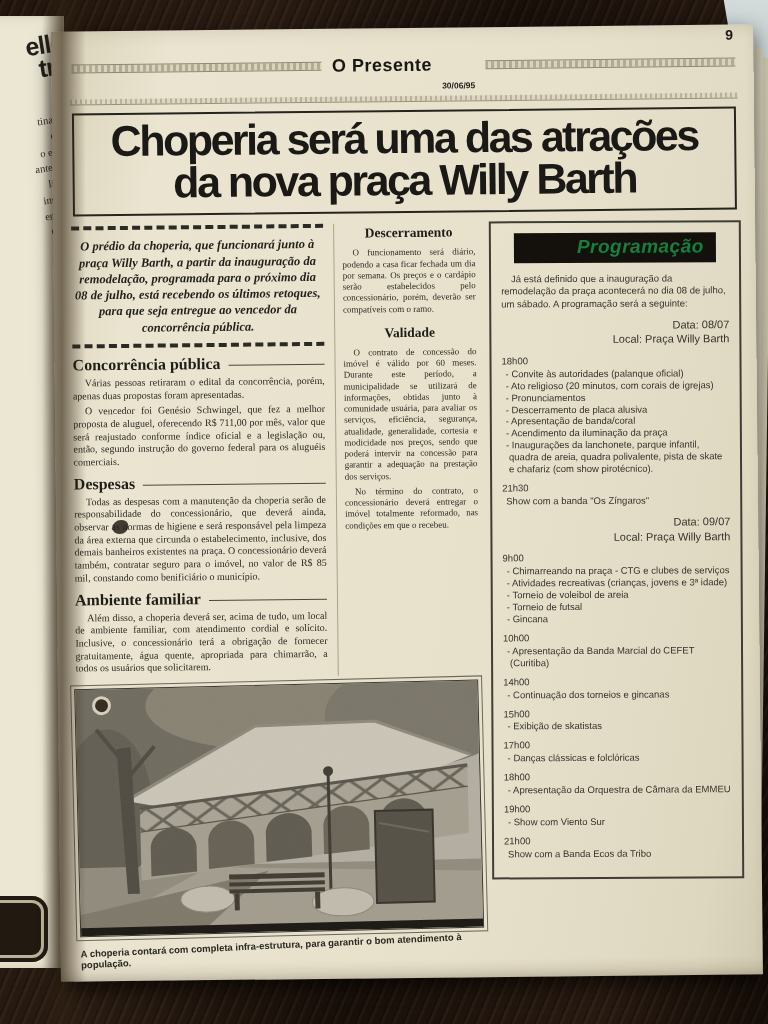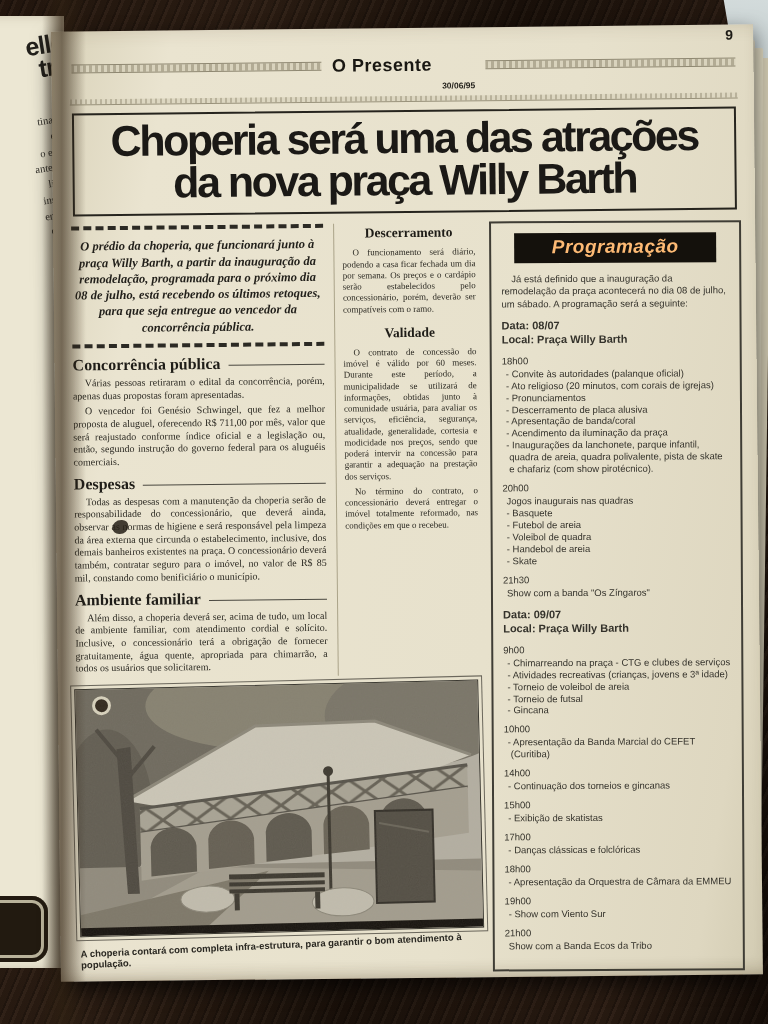--- a/index.html
+++ b/index.html
@@ -68,24 +68,24 @@
   .photo-frame{margin-top:8px;border:1px solid #3c3a32;box-shadow:0 0 0 3px #e7e1cc,0 0 0 4px #6b675c;
        transform:rotate(-.8deg);background:#b4afa2;}
   .photo-frame svg{display:block;width:100%;height:246px;}
   .photo-caption{font-family:"Liberation Sans",sans-serif;font-size:9.5px;font-weight:600;color:#2a2822;
        margin:7px 2px 0;transform:rotate(-2deg);}
 
   
   .col-right{flex:1;}
   .pg-box{border:2px solid #3f3d35;padding:8px 10px 10px;box-sizing:border-box;font-family:"Liberation Sans",sans-serif;
        color:#34322b;transform:rotate(.3deg);}
-  .pg-title{background:#14110c;color:#fdba74;font-style:italic;font-weight:bold;font-size:19px;
-       text-align:center;width:78%;margin:2px auto 10px;padding:3px 12px 5px;letter-spacing:.5px;}
+  .pg-title{background:#14110c;color:#15803d;font-style:italic;font-weight:bold;font-size:19px;
+       text-align:right;width:78%;margin:2px auto 10px;padding:3px 12px 5px;letter-spacing:.5px;}
   .pg-intro{font-size:9.5px;line-height:1.3;text-indent:10px;margin-bottom:8px;}
-  .pg-date{font-size:11px;font-weight:bold;text-align:left;line-height:1.3;margin:8px 0 8px;}
+  .pg-date{font-size:11px;font-weight:normal;text-align:right;line-height:1.3;margin:8px 0 8px;}
   .slot{margin-bottom:7px;font-size:9.5px;line-height:1.26;}
   .slot-time{margin-bottom:1px;}
   .slot-lines>div{padding-left:7px;text-indent:-3px;}
   .pg-footer{font-size:9.5px;line-height:1.3;text-indent:10px;margin-top:10px;}
 </style>
 </head>
 <body>
 
 <div class="wood-grain"></div>
 <div class="wall-patch"></div>
@@ -264,31 +264,20 @@
               <div>- Convite às autoridades (palanque oficial)</div>
               <div>- Ato religioso (20 minutos, com corais de igrejas)</div>
               <div>- Pronunciamentos</div>
               <div>- Descerramento de placa alusiva</div>
               <div>- Apresentação de banda/coral</div>
               <div>- Acendimento da iluminação da praça</div>
               <div>- Inaugurações da lanchonete, parque infantil, quadra de areia, quadra polivalente, pista de skate e chafariz (com show pirotécnico).</div>
             </div>
         </div>
         <div class="slot">
-          <div class="slot-time">20h00</div>
-          <div class="slot-lines">
-              <div>Jogos inaugurais nas quadras</div>
-              <div>- Basquete</div>
-              <div>- Futebol de areia</div>
-              <div>- Voleibol de quadra</div>
-              <div>- Handebol de areia</div>
-              <div>- Skate</div>
-            </div>
-        </div>
-        <div class="slot">
           <div class="slot-time">21h30</div>
           <div class="slot-lines">
               <div>Show com a banda "Os Zíngaros"</div>
             </div>
         </div>
 
         <div class="pg-date">
           <div>Data: 09/07</div>
           <div>Local: Praça Willy Barth</div>
         </div>

